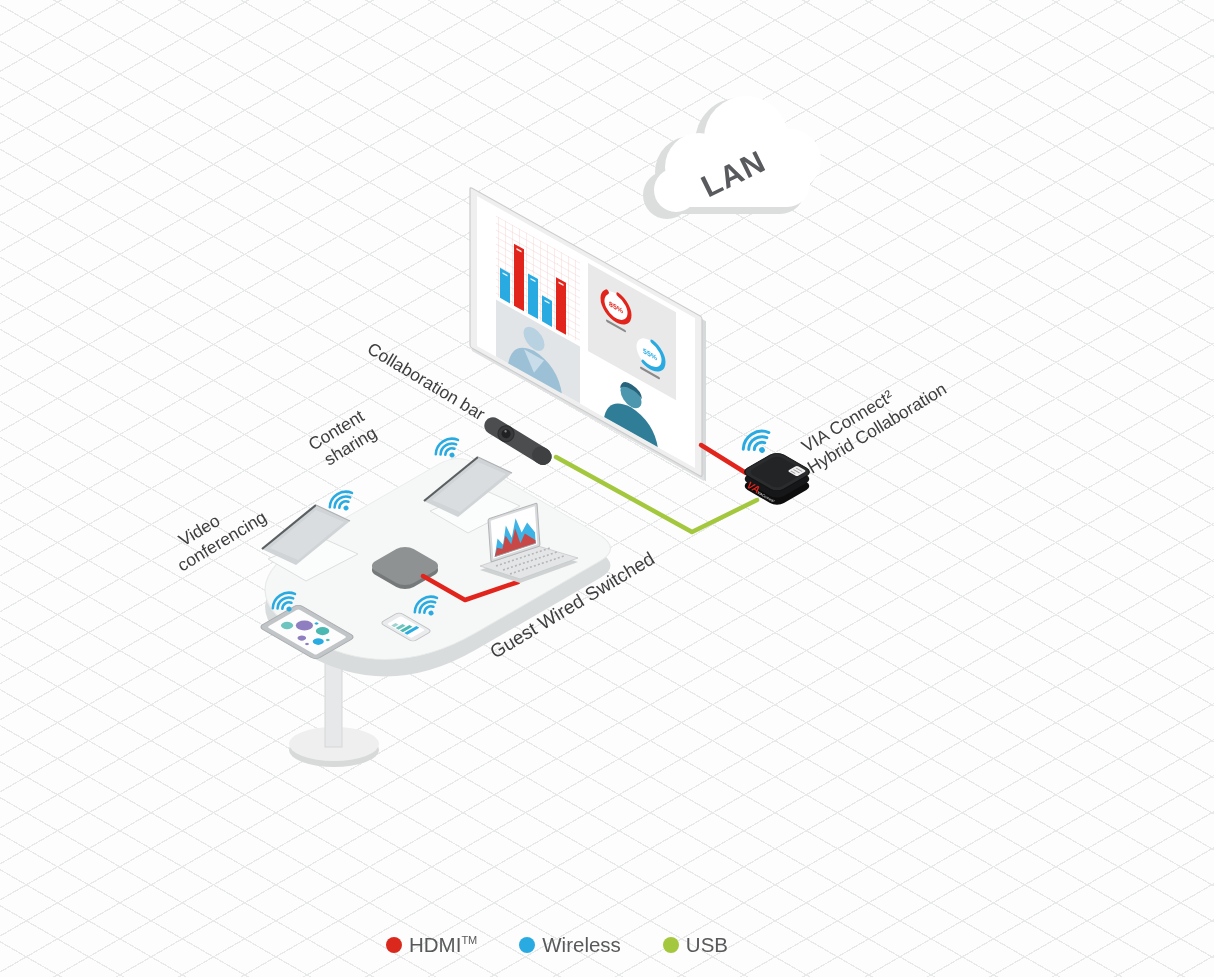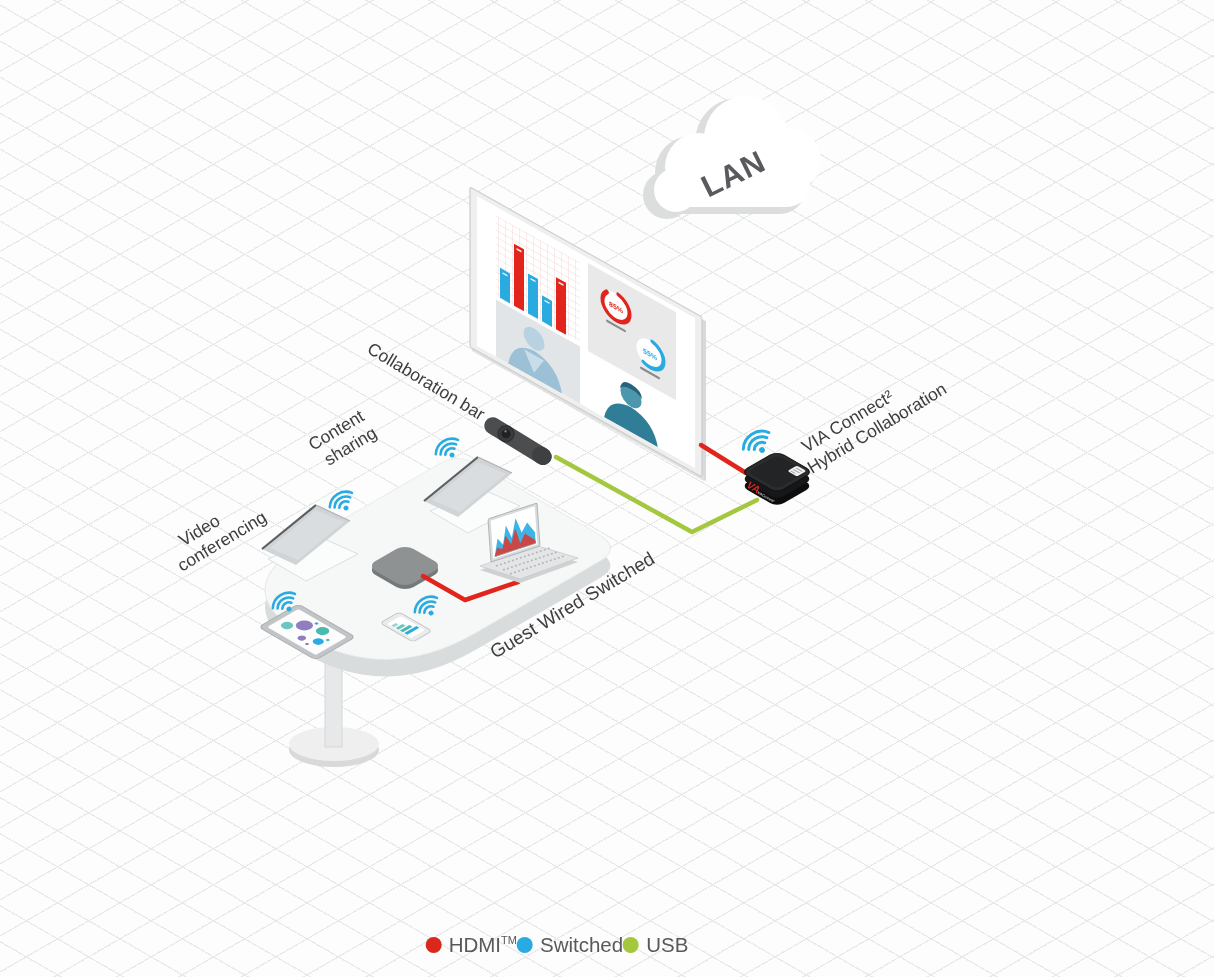--- a/index.html
+++ b/index.html
@@ -11,21 +11,21 @@
       repeating-linear-gradient(30deg,  rgba(0,0,0,0) 0 30px, #e8eaea 30px 31.2px),
       #fdfdfd;
   }
   svg{position:absolute;left:0;top:0;}
   svg text{font-family:"Liberation Sans", sans-serif;}
   .diagram-label{fill:#3e3e40;font-size:17.5px;}
   .diagram-label-big{fill:#3e3e40;font-size:19px;}
   .lan-text{fill:#595a5d;font-size:31px;font-weight:bold;letter-spacing:1px;}
   .legend{
     position:absolute;top:933px;left:557px;transform:translateX(-50%);
-    display:flex;align-items:center;white-space:nowrap;
+    display:flex;align-items:center;gap:42px;white-space:nowrap;
   }
   .legend-item{display:flex;align-items:center;gap:7px;color:#58595b;font-size:20.5px;}
   .legend-dot{width:16px;height:16px;border-radius:50%;display:inline-block;background:#999;}
   .legend-item sup{font-size:11px;vertical-align:super;line-height:0;}
 </style>
 </head>
 <body>
 
 <div class="scene">
 
@@ -296,21 +296,21 @@
   </g>
 </svg>
 
 <div class="legend">
   <div class="legend-item">
     <span class="legend-dot" style="background: rgb(218, 41, 28);"></span>
     <span><span>HDMI</span><sup>TM</sup></span>
   </div>
   <div class="legend-item">
     <span class="legend-dot" style="background: rgb(41, 171, 226);"></span>
-    <span><span>Switched</span></span>
+    <span><span>Wireless</span></span>
   </div>
   <div class="legend-item">
     <span class="legend-dot" style="background: rgb(163, 200, 61);"></span>
     <span><span>USB</span></span>
   </div>
 </div>
 
 </div>
 
 </body></html>

